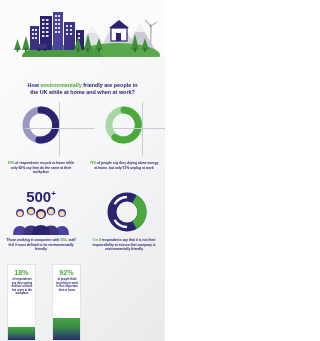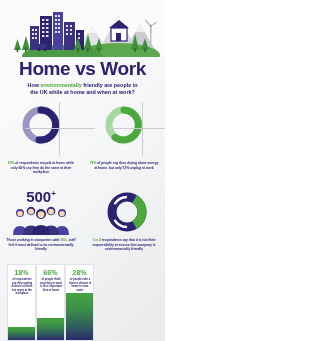--- a/index.html
+++ b/index.html
@@ -64,21 +64,21 @@
   .people svg{display:block;}
   .donut{position:absolute;left:21px;top:3px;width:46px;height:46px;}
   .donut svg{display:block;}
   .mcap{
     position:absolute;left:4px;top:52px;width:74px;text-align:center;
     font-size:3.3px;line-height:4.6px;font-weight:bold;color:#2b2270;
   }
   .mcap .grn{color:#4aa83d;}
 
   
-  .cards{position:absolute;left:7px;top:264px;width:151px;height:77px;display:flex;gap:0;}
+  .cards{position:absolute;left:7px;top:264px;width:151px;height:77px;display:flex;gap:16px;}
   .card{
     position:relative;width:29px;height:77px;
     background:#ffffff;border:1px solid #e2e3e6;
     box-sizing:border-box;overflow:hidden;
   }
   .card .pct{
     position:absolute;left:0;top:3px;width:100%;text-align:center;
     font-size:7.2px;font-weight:bold;color:#4aa83d;z-index:3;
   }
   .card .ctext{
@@ -193,21 +193,20 @@
       </g>
 
       <g>
         <rect x="36" y="44" width="11" height="5" rx="1.5" fill="#3b3380"></rect>
         <circle cx="39" cy="49.5" r="1.6" fill="#2b2270"></circle>
         <circle cx="45" cy="49.5" r="1.6" fill="#2b2270"></circle>
       </g>
     </svg>
   </div>
 
-  <div class="title">Home vs Work</div>
 
   <div class="subtitle">
     <span>How </span><span class="grn">environmentally</span><span> friendly are people in</span><br>
     <span>the UK while at home and when at work?</span>
   </div>
 
   <div class="gauges">
 
     <div class="gauge left">
       <div class="ring">
@@ -295,27 +294,22 @@
 
   <div class="cards">
 
     <div class="card">
       <div class="pct">18%</div>
       <div class="ctext">of respondents say they unplug devices at home but never at the workplace</div>
       <div class="bar" style="height:18%"></div>
     </div>
 
     <div class="card">
-      <div class="pct">66%</div>
+      <div class="pct">92%</div>
       <div class="ctext">of people think recycling at work is less important than at home</div>
       <div class="bar" style="height:30%"></div>
     </div>
 
 
-    <div class="card">
-      <div class="pct">28%</div>
-      <div class="ctext">of people take a shorter shower at home to save water</div>
-      <div class="bar" style="height:63%"></div>
-    </div>
 
 
   </div>
 </div>
 
 </body></html>

